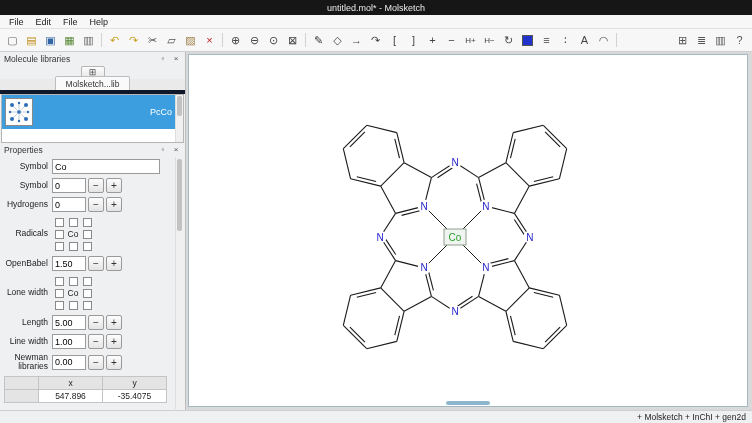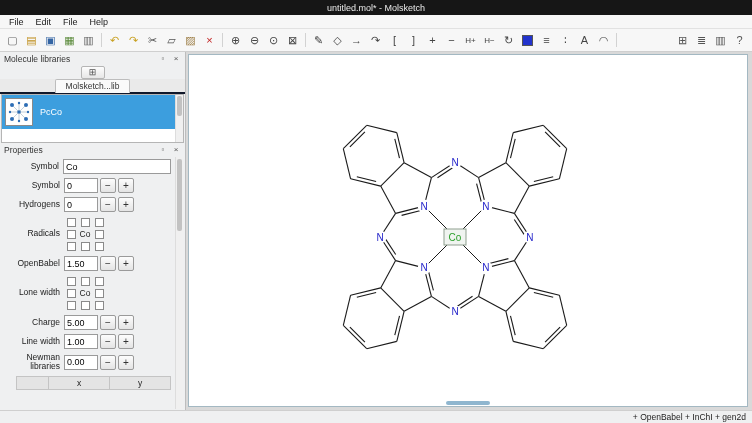--- a/index.html
+++ b/index.html
@@ -13,29 +13,29 @@
   .tbtn{width:17px;height:17px;display:flex;align-items:center;justify-content:center;font-size:11px;color:#3a3a3a;border-radius:2px;cursor:default;}
   .tsep{width:1px;height:14px;background:#d2d2d2;margin:0 4px;}
   .swatch{width:11px;height:11px;display:inline-block;border:1px solid #555;}
   .main{display:flex;height:358px;}
   .leftpanel{width:186px;background:#eff0f1;border-right:1px solid #bdbdbd;display:flex;flex-direction:column;}
   .dockheader{height:13px;display:flex;align-items:center;font-size:8.5px;padding:0 4px;color:#333;}
   .dockheader .spacer{flex:1;}
   .dockbtn{width:10px;height:10px;display:flex;align-items:center;justify-content:center;font-size:8px;color:#555;margin-left:3px;border:1px solid transparent;}
   .libtoolbar{height:14px;display:flex;justify-content:center;align-items:center;}
   .libtoolbtn{width:24px;height:13px;border:1px solid #b5b5b5;background:linear-gradient(#fdfdfd,#e7e7e7);border-radius:2px;display:flex;align-items:center;justify-content:center;font-size:9px;color:#555;}
-  .tabbar{height:15px;display:flex;justify-content:center;align-items:center;border-bottom:2px solid #0f172a;background:#eaeaea;}
+  .tabbar{height:15px;display:flex;justify-content:center;align-items:flex-end;border-bottom:4px solid #0f172a;background:#eaeaea;}
   .tab{height:14px;padding:0 10px;background:#fafafa;border:1px solid #bdbdbd;border-bottom:none;border-radius:2px 2px 0 0;font-size:8.5px;display:flex;align-items:center;color:#333;}
   .liblist{height:49px;background:#fff;border:1px solid #b5b5b5;margin:0 1px;position:relative;}
   .librow{height:34px;margin-right:8px;background:#3c9ede;display:flex;align-items:center;padding:3px;}
   .thumb{width:28px;height:28px;background:#fff;border:1px solid #8a8a8a;flex:none;}
   .liblabel{color:#fff;font-size:9px;margin-left:7px;}
   .vscroll{position:absolute;right:0;top:0;bottom:0;width:8px;background:#f0f0f0;border-left:1px solid #ddd;}
   .vhandle{position:absolute;left:1px;width:5px;background:#c2c2c2;border-radius:2px;}
-  .props{flex:1;position:relative;background:#eff0f1;padding:3px 14px 0 12px;overflow:hidden;}
+  .props{flex:1;position:relative;background:#eff0f1;padding:3px 14px 0 0;overflow:hidden;}
   .prow{display:flex;align-items:center;margin-bottom:4px;}
   .plabel{width:52px;text-align:right;padding-right:4px;font-size:8.5px;color:#222;line-height:1.1;}
   .pinput{height:15px;border:1px solid #9a9a9a;background:#fff;font-size:9px;padding:0 2px;font-family:"Liberation Sans",sans-serif;}
   .wide{width:108px;}
   .num{width:34px;}
   .stepbtn{width:16px;height:15px;border:1px solid #9a9a9a;background:linear-gradient(#fdfdfd,#e4e4e4);font-size:10px;display:flex;align-items:center;justify-content:center;margin-left:2px;border-radius:2px;color:#333;}
   .cbgrid{display:grid;grid-template-columns:repeat(3,14px);grid-auto-rows:12px;align-items:center;justify-items:center;}
   .cb{width:9px;height:9px;border:1px solid #8a8a8a;background:#fff;display:inline-block;}
   .cbcenter{font-size:8.5px;color:#222;}
   .coordtable{border-collapse:collapse;margin-left:4px;}
@@ -132,21 +132,21 @@
       <span class="libtoolbtn">
         <span>⊞</span>
       </span>
     </div>
 
     <div class="tabbar">
       <span class="tab">Molsketch...lib</span>
     </div>
 
     <div class="liblist">
-      <div class="librow" style="background: rgb(60, 158, 222);">
+      <div class="librow" style="background: rgb(60, 158, 222); justify-content: space-between;">
         <span class="thumb">
           <svg width="26" height="26" viewBox="0 0 26 26">
             <g stroke="#9ab0c0" stroke-width="0.6">
               <line x1="5" y1="5" x2="21" y2="21"></line>
                 <line x1="21" y1="5" x2="5" y2="21"></line>
               <line x1="13" y1="3" x2="13" y2="23"></line>
                 <line x1="3" y1="13" x2="23" y2="13"></line>
             </g>
             <g fill="#2d6db5">
               <circle cx="13" cy="13" r="1.8"></circle>
@@ -227,21 +227,21 @@
           <span class="cb"></span>
           <span class="cbcenter">Co</span>
           <span class="cb"></span>
           <span class="cb"></span>
           <span class="cb"></span>
           <span class="cb"></span>
         </div>
       </div>
 
       <div class="prow">
-        <div class="plabel">Charge</div>
+        <div class="plabel">Length</div>
         <input class="pinput num" value="5.00" style="">
         <span class="stepbtn">−</span>
         <span class="stepbtn">+</span>
       </div>
 
       <div class="prow">
         <div class="plabel">Line width</div>
         <input class="pinput num" value="1.00" style="">
         <span class="stepbtn">−</span>
         <span class="stepbtn">+</span>
@@ -253,20 +253,25 @@
         <span class="stepbtn">−</span>
         <span class="stepbtn">+</span>
       </div>
 
       <table class="coordtable">
         <tbody>
             <tr>
           <th class="corner"></th>
           <th class="colh">x</th>
           <th class="colh">y</th>
+        </tr>
+        <tr>
+          <th class="corner"></th>
+          <td>547.896</td>
+          <td>-35.4075</td>
         </tr>
       </tbody>
         </table>
 
       <div class="vscroll" style="right:2px;top:1px;bottom:1px;">
         <div class="vhandle" style="top:2px;height:72px;"></div>
       </div>
     </div>
   </div>
 
@@ -363,14 +368,14 @@
           <text x="266" y="110.681" text-anchor="middle" font-size="10" font-family="Liberation Sans, sans-serif" fill="#1d1dc8">N</text>
           <rect x="255" y="174" width="22" height="16" fill="#f0f4f0" stroke="#8f9f8f"></rect>
           <text x="266" y="185.5" text-anchor="middle" font-size="10" font-family="Liberation Sans, sans-serif" fill="#2ba02b">Co</text>
         </svg>
       <div class="hscroll-handle"></div>
     </div>
   </div>
 </div>
 
 <div class="statusbar">
-  <span>+ OpenBabel + InChI + gen2d</span>
+  <span>+ Molsketch + InChI + gen2d</span>
 </div>
 
 </body></html>

